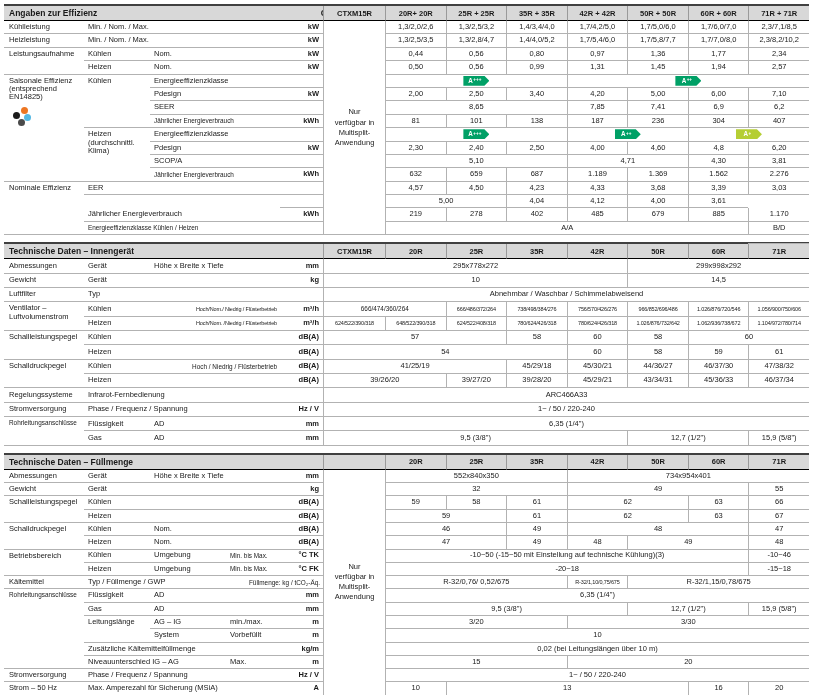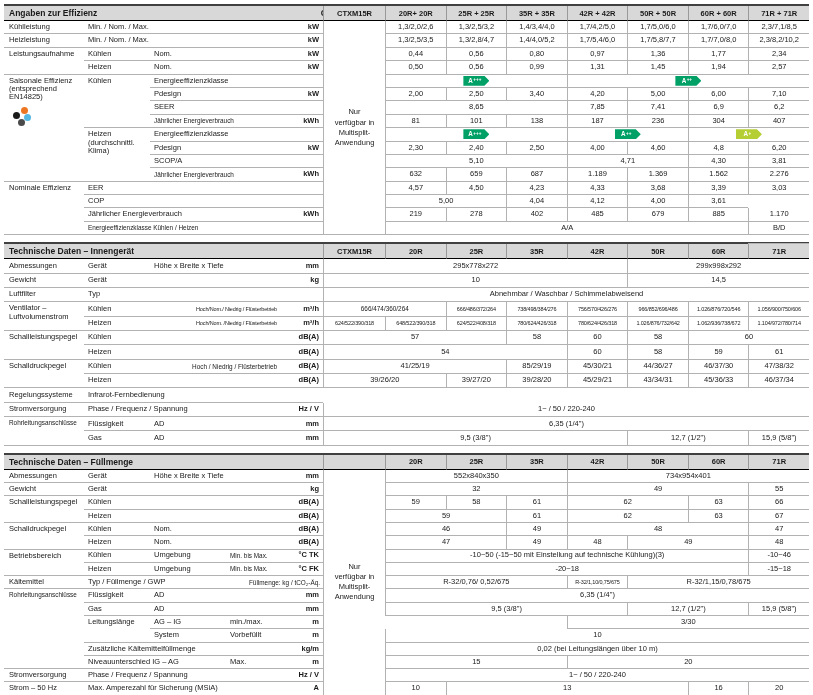--- a/index.html
+++ b/index.html
@@ -167,21 +167,20 @@
         <div class="cell cat top" style="grid-area: 14 / 1 / span 4 / span 1;">Nominale Effizienz</div>
         <div class="cell sub" style="grid-area: 14 / 2 / span 1 / span 3;">EER</div>
         <div class="cell unit" style="grid-area: 14 / 5 / span 1 / span 1;"></div>
         <div class="cell v" style="grid-area: 14 / 7 / span 1 / span 1;">4,57</div>
         <div class="cell v" style="grid-area: 14 / 8 / span 1 / span 1;">4,50</div>
         <div class="cell v" style="grid-area: 14 / 9 / span 1 / span 1;">4,23</div>
         <div class="cell v" style="grid-area: 14 / 10 / span 1 / span 1;">4,33</div>
         <div class="cell v" style="grid-area: 14 / 11 / span 1 / span 1;">3,68</div>
         <div class="cell v" style="grid-area: 14 / 12 / span 1 / span 1;">3,39</div>
         <div class="cell v" style="grid-area: 14 / 13 / span 1 / span 1;">3,03</div>
-        <div class="cell sub" style="grid-area: 15 / 2 / span 1 / span 3;">COP</div>
         <div class="cell unit" style="grid-area: 15 / 5 / span 1 / span 1;"></div>
         <div class="cell v" style="grid-area: 15 / 7 / span 1 / span 2;">5,00</div>
         <div class="cell v" style="grid-area: 15 / 9 / span 1 / span 1;">4,04</div>
         <div class="cell v" style="grid-area: 15 / 10 / span 1 / span 1;">4,12</div>
         <div class="cell v" style="grid-area: 15 / 11 / span 1 / span 1;">4,00</div>
         <div class="cell v" style="grid-area: 15 / 12 / span 1 / span 1;">3,61</div>
         <div class="cell v" style="grid-area: 15 / 13 / span 1 / span 1; margin-top: 48px;">3,19</div>
         <div class="cell sub" style="grid-area: 16 / 2 / span 1 / span 3;">Jährlicher Energieverbrauch</div>
         <div class="cell unit" style="grid-area: 16 / 5 / span 1 / span 1;">kWh</div>
         <div class="cell v" style="grid-area: 16 / 7 / span 1 / span 1;">219</div>
@@ -261,36 +260,37 @@
         <div class="cell v" style="grid-area: 8 / 6 / span 1 / span 4;">54</div>
         <div class="cell v" style="grid-area: 8 / 10 / span 1 / span 1;">60</div>
         <div class="cell v" style="grid-area: 8 / 11 / span 1 / span 1;">58</div>
         <div class="cell v" style="grid-area: 8 / 12 / span 1 / span 1;">59</div>
         <div class="cell v" style="grid-area: 8 / 13 / span 1 / span 1;">61</div>
         <div class="cell cat top" style="grid-area: 9 / 1 / span 2 / span 1;">Schalldruckpegel</div>
         <div class="cell sub" style="grid-area: 9 / 2 / span 1 / span 1;">Kühlen</div>
         <div class="cell desc sm right" style="grid-area: 9 / 3 / span 1 / span 2;">Hoch / Niedrig / Flüsterbetrieb</div>
         <div class="cell unit" style="grid-area: 9 / 5 / span 1 / span 1;">dB(A)</div>
         <div class="cell v" style="grid-area: 9 / 6 / span 1 / span 3;">41/25/19</div>
-        <div class="cell v" style="grid-area: 9 / 9 / span 1 / span 1;">85/29/19</div>
+        <div class="cell v" style="grid-area: 9 / 9 / span 1 / span 1;">45/29/18</div>
         <div class="cell v" style="grid-area: 9 / 10 / span 1 / span 1;">45/30/21</div>
         <div class="cell v" style="grid-area: 9 / 11 / span 1 / span 1;">44/36/27</div>
         <div class="cell v" style="grid-area: 9 / 12 / span 1 / span 1;">46/37/30</div>
         <div class="cell v" style="grid-area: 9 / 13 / span 1 / span 1;">47/38/32</div>
         <div class="cell sub" style="grid-area: 10 / 2 / span 1 / span 3;">Heizen</div>
         <div class="cell unit" style="grid-area: 10 / 5 / span 1 / span 1;">dB(A)</div>
         <div class="cell v" style="grid-area: 10 / 6 / span 1 / span 2;">39/26/20</div>
         <div class="cell v" style="grid-area: 10 / 8 / span 1 / span 1;">39/27/20</div>
         <div class="cell v" style="grid-area: 10 / 9 / span 1 / span 1;">39/28/20</div>
         <div class="cell v" style="grid-area: 10 / 10 / span 1 / span 1;">45/29/21</div>
         <div class="cell v" style="grid-area: 10 / 11 / span 1 / span 1;">43/34/31</div>
         <div class="cell v" style="grid-area: 10 / 12 / span 1 / span 1;">45/36/33</div>
         <div class="cell v" style="grid-area: 10 / 13 / span 1 / span 1;">46/37/34</div>
         <div class="cell cat" style="grid-area: 11 / 1 / span 1 / span 1;">Regelungssysteme</div>
         <div class="cell sub" style="grid-area: 11 / 2 / span 1 / span 4;">Infrarot-Fernbedienung</div>
+        <div class="cell v" style="grid-area: 11 / 6 / span 1 / span 8;">ARC466A33</div>
         <div class="cell cat" style="grid-area: 12 / 1 / span 1 / span 1;">Stromversorgung</div>
         <div class="cell sub" style="grid-area: 12 / 2 / span 1 / span 3;">Phase / Frequenz / Spannung</div>
         <div class="cell unit" style="grid-area: 12 / 5 / span 1 / span 1;">Hz / V</div>
         <div class="cell v" style="grid-area: 12 / 6 / span 1 / span 8;">1~ / 50 / 220-240</div>
         <div class="cell cat sm top" style="grid-area: 13 / 1 / span 2 / span 1;">Rohrleitungsanschlüsse</div>
         <div class="cell sub" style="grid-area: 13 / 2 / span 1 / span 1;">Flüssigkeit</div>
         <div class="cell desc" style="grid-area: 13 / 3 / span 1 / span 2;">AD</div>
         <div class="cell unit" style="grid-area: 13 / 5 / span 1 / span 1;">mm</div>
         <div class="cell v" style="grid-area: 13 / 6 / span 1 / span 8;">6,35 (1/4")</div>
         <div class="cell sub" style="grid-area: 14 / 2 / span 1 / span 1;">Gas</div>
@@ -391,20 +391,21 @@
         <div class="cell sub" style="grid-area: 12 / 2 / span 1 / span 1;">Gas</div>
         <div class="cell desc" style="grid-area: 12 / 3 / span 1 / span 2;">AD</div>
         <div class="cell unit" style="grid-area: 12 / 5 / span 1 / span 1;">mm</div>
         <div class="cell v" style="grid-area: 12 / 7 / span 1 / span 4;">9,5 (3/8")</div>
         <div class="cell v" style="grid-area: 12 / 11 / span 1 / span 2;">12,7 (1/2")</div>
         <div class="cell v" style="grid-area: 12 / 13 / span 1 / span 1;">15,9 (5/8")</div>
         <div class="cell sub top" style="grid-area: 13 / 2 / span 2 / span 1;">Leitungslänge</div>
         <div class="cell desc" style="grid-area: 13 / 3 / span 1 / span 1;">AG – IG</div>
         <div class="cell desc" style="grid-area: 13 / 4 / span 1 / span 1;">min./max.</div>
         <div class="cell unit" style="grid-area: 13 / 5 / span 1 / span 1;">m</div>
+        <div class="cell v" style="grid-area: 13 / 7 / span 1 / span 3;">3/20</div>
         <div class="cell v" style="grid-area: 13 / 10 / span 1 / span 4;">3/30</div>
         <div class="cell desc" style="grid-area: 14 / 3 / span 1 / span 1;">System</div>
         <div class="cell desc" style="grid-area: 14 / 4 / span 1 / span 1;">Vorbefüllt</div>
         <div class="cell unit" style="grid-area: 14 / 5 / span 1 / span 1;">m</div>
         <div class="cell v" style="grid-area: 14 / 7 / span 1 / span 7;">10</div>
         <div class="cell sub" style="grid-area: 15 / 2 / span 1 / span 3;">Zusätzliche Kältemittelfüllmenge</div>
         <div class="cell unit" style="grid-area: 15 / 5 / span 1 / span 1;">kg/m</div>
         <div class="cell v" style="grid-area: 15 / 7 / span 1 / span 7;">0,02 (bei Leitungslängen über 10 m)</div>
         <div class="cell sub" style="grid-area: 16 / 2 / span 1 / span 2;">Niveauunterschied IG – AG</div>
         <div class="cell desc" style="grid-area: 16 / 4 / span 1 / span 1;">Max.</div>

